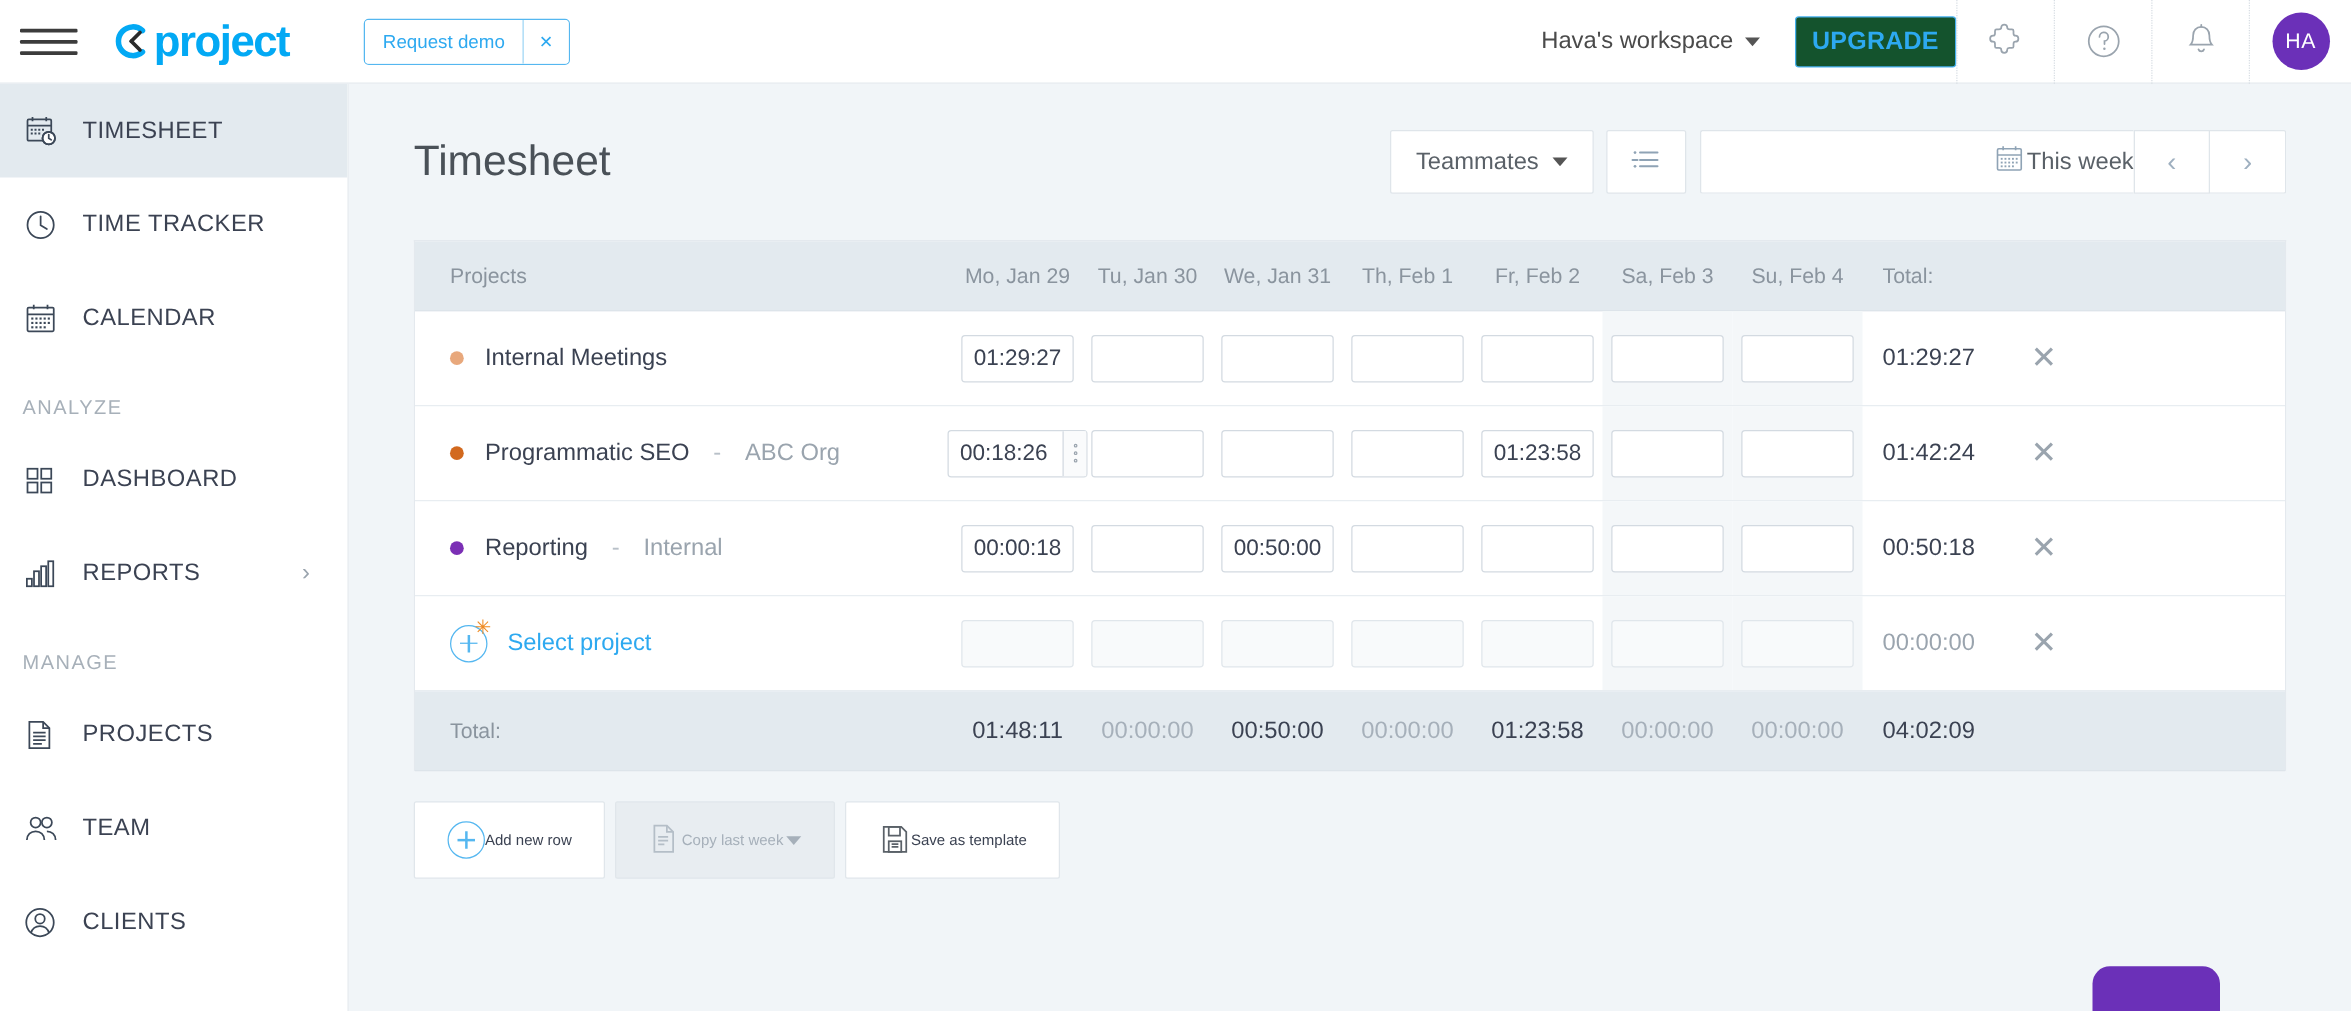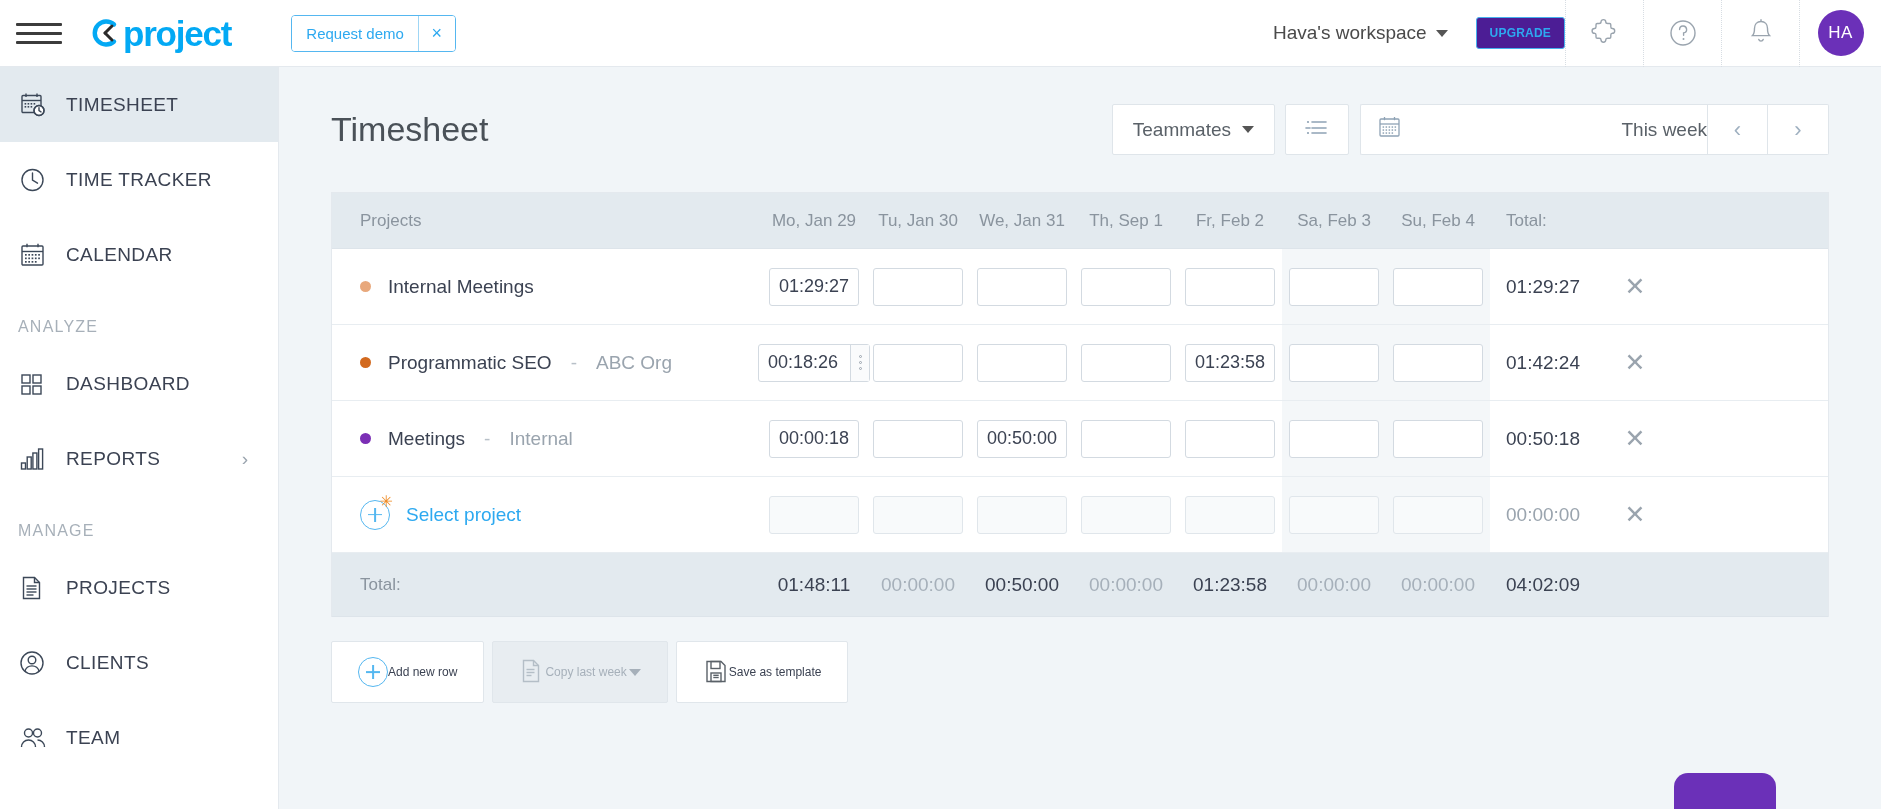--- a/index.html
+++ b/index.html
@@ -57,22 +57,22 @@
     font-size: 19px; color: #4a4a4a; cursor: pointer;
     padding-right: 6px;
   }
   .caret-down {
     width: 0; height: 0; border-left: 6px solid transparent;
     border-right: 6px solid transparent; border-top: 7px solid #555;
   }
   .upgrade-btn {
     margin-left: 22px;
     border: 1px solid #46b0ee; border-radius: 3px;
-    color: #2da9f0; font-size: 12px; font-weight: bold;
-    padding: 8px 13px; cursor: pointer; background: #4c1d95;
+    color: #2da9f0; font-size: 20px; font-weight: bold;
+    padding: 8px 13px; cursor: pointer; background: #14532d;
     letter-spacing: .2px;
   }
   .icon-cell {
     width: 78px; height: 67px;
     display: flex; align-items: center; justify-content: center;
     border-left: 1px dotted #d7dde3; cursor: pointer;
   }
   .icon-cell:first-of-type { margin-left: 24px; }
   .avatar-cell {
     width: 82px; height: 67px; display: flex; align-items: center; justify-content: center;
@@ -119,21 +119,21 @@
   }
   .page-title { font-size: 34px; color: #4a5158; font-weight: normal; }
   .head-tools { margin-left: auto; display: flex; align-items: center; }
   .tool-box {
     background: #fff; border: 1px solid #dfe5ea; height: 51px;
     display: flex; align-items: center; justify-content: center;
     cursor: pointer; color: #5a6168; font-size: 19px;
   }
   .teammates { padding: 0 20px; gap: 11px; border-radius: 2px; margin-left: 48px; }
   .list-toggle { width: 64px; margin-left: 10px; border-radius: 2px; }
-  .week-box { width: 347px; justify-content: space-between; padding-left: 16px; margin-left: 11px;
+  .week-box { width: 347px; justify-content: flex-end; padding-left: 16px; margin-left: 11px;
               border-right: none; border-radius: 2px 0 0 2px; }
   .arrow-box { width: 61px; }
   .arrow-box.prev { border-radius: 0; }
   .arrow-box.next { border-left: none; border-radius: 0 2px 2px 0; }
   .arrow-glyph { color: #9fb0c0; font-size: 22px; }
 
   
   .sheet { margin: 0 52px; background: #fff; border: 1px solid #e4e9ee; border-bottom: none; }
   .row {
     display: flex; align-items: center; height: 76px;
@@ -384,39 +384,39 @@
             <path d="M8.5 15h10"></path>
             <path d="M8.5 18h10"></path>
             <path d="M8.5 21h7"></path>
         </svg>
       </span>
       <span class="nav-label">PROJECTS</span>
     </div>
 
     <div class="nav-item">
       <span class="nav-icon">
-        <svg width="28" height="28" viewBox="0 0 28 28" fill="none" stroke="#3c4858" stroke-width="1.4">
-          <circle cx="14" cy="14" r="11"></circle>
-            <circle cx="14" cy="11" r="3.8"></circle>
-          <path d="M6.8 22.5c1-3.6 3.8-5.6 7.2-5.6s6.2 2 7.2 5.6"></path>
-        </svg>
-      </span>
-      <span class="nav-label">CLIENTS</span>
-    </div>
-
-    <div class="nav-item">
-      <span class="nav-icon">
         <svg width="30" height="28" viewBox="0 0 30 28" fill="none" stroke="#3c4858" stroke-width="1.4">
           <circle cx="10.5" cy="9" r="4"></circle>
             <path d="M3.5 23c0-4.2 3.1-7 7-7s7 2.8 7 7"></path>
           <circle cx="19.5" cy="9" r="4"></circle>
             <path d="M19.5 16c3.9 0 7 2.8 7 7"></path>
         </svg>
       </span>
       <span class="nav-label">TEAM</span>
+    </div>
+
+    <div class="nav-item">
+      <span class="nav-icon">
+        <svg width="28" height="28" viewBox="0 0 28 28" fill="none" stroke="#3c4858" stroke-width="1.4">
+          <circle cx="14" cy="14" r="11"></circle>
+            <circle cx="14" cy="11" r="3.8"></circle>
+          <path d="M6.8 22.5c1-3.6 3.8-5.6 7.2-5.6s6.2 2 7.2 5.6"></path>
+        </svg>
+      </span>
+      <span class="nav-label">CLIENTS</span>
     </div>
   </div>
 
   <div class="main">
 
     <div class="page-head">
       <h1 class="page-title">Timesheet</h1>
 
       <div class="head-tools">
         <div class="tool-box teammates">
@@ -483,21 +483,21 @@
         <div class="day-col">
             <span class="hdr-label">Mo, Jan 29</span>
           </div>
         <div class="day-col">
             <span class="hdr-label">Tu, Jan 30</span>
           </div>
         <div class="day-col">
             <span class="hdr-label">We, Jan 31</span>
           </div>
         <div class="day-col">
-            <span class="hdr-label">Th, Sep 1</span>
+            <span class="hdr-label">Th, Feb 1</span>
           </div>
         <div class="day-col">
             <span class="hdr-label">Fr, Feb 2</span>
           </div>
         <div class="day-col weekend">
             <span class="hdr-label">Sa, Feb 3</span>
           </div>
         <div class="day-col weekend">
             <span class="hdr-label">Su, Feb 4</span>
           </div>
@@ -574,21 +574,21 @@
           </div>
         <div class="total-col">01:42:24</div>
         <div class="del-col">
             <span class="x-glyph">✕</span>
           </div>
       </div>
 
       <div class="row">
         <div class="cell-project">
           <span class="dot" style="background:#7b2fb5"></span>
-          <span>Meetings</span>
+          <span>Reporting</span>
           <span class="proj-sep">-</span>
           <span class="proj-client">Internal</span>
         </div>
         <div class="day-col">
             <input class="time-input" value="00:00:18" style="">
           </div>
         <div class="day-col">
             <input class="time-input" value="" style="">
           </div>
         <div class="day-col">

